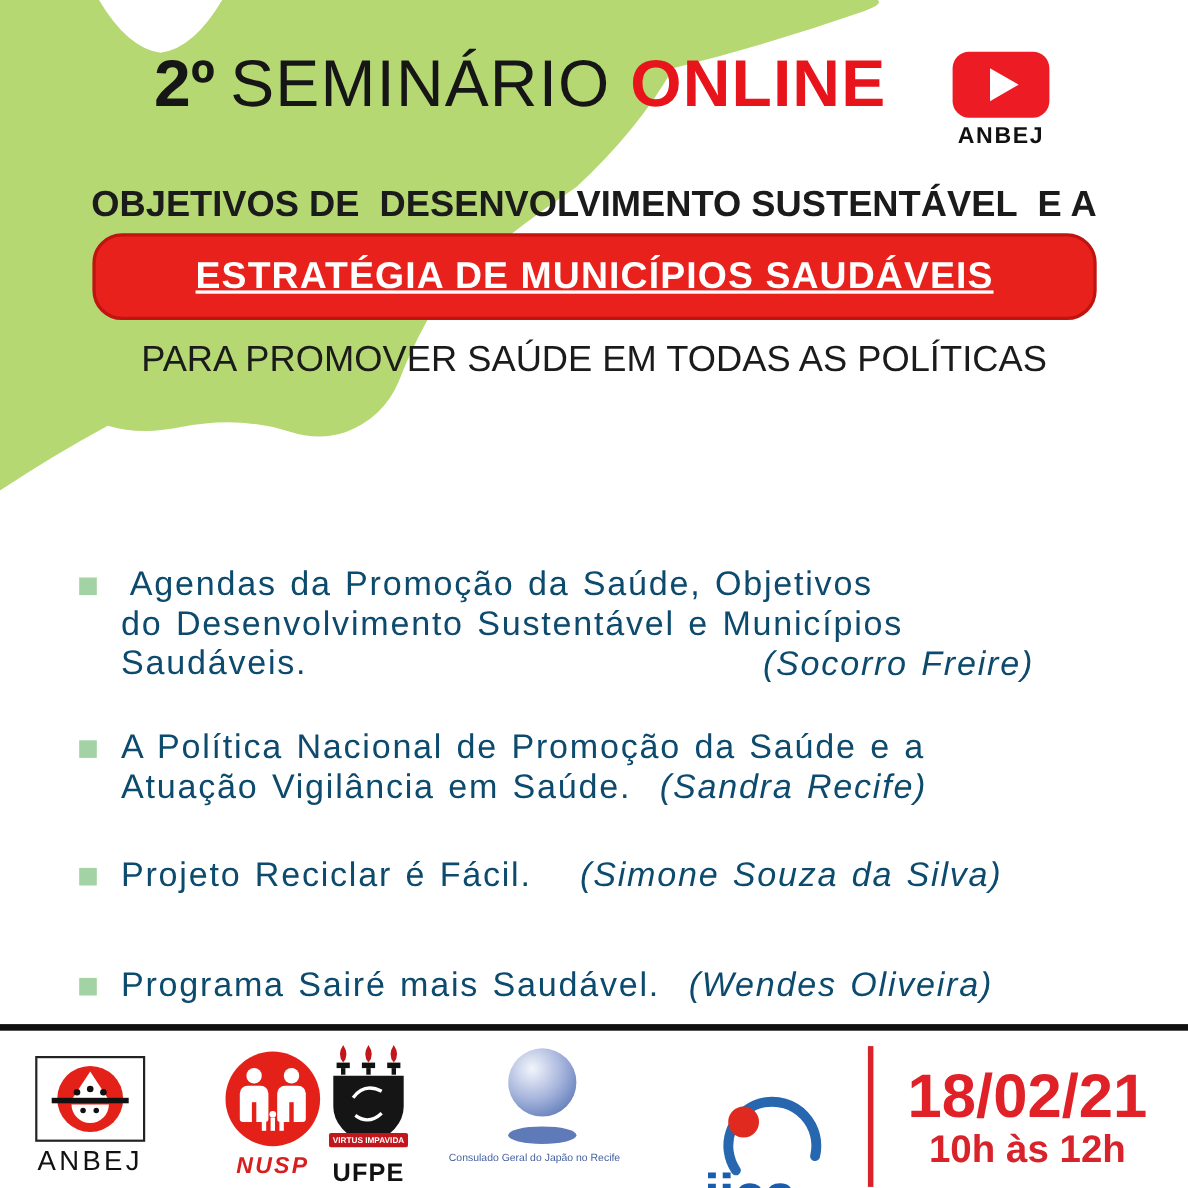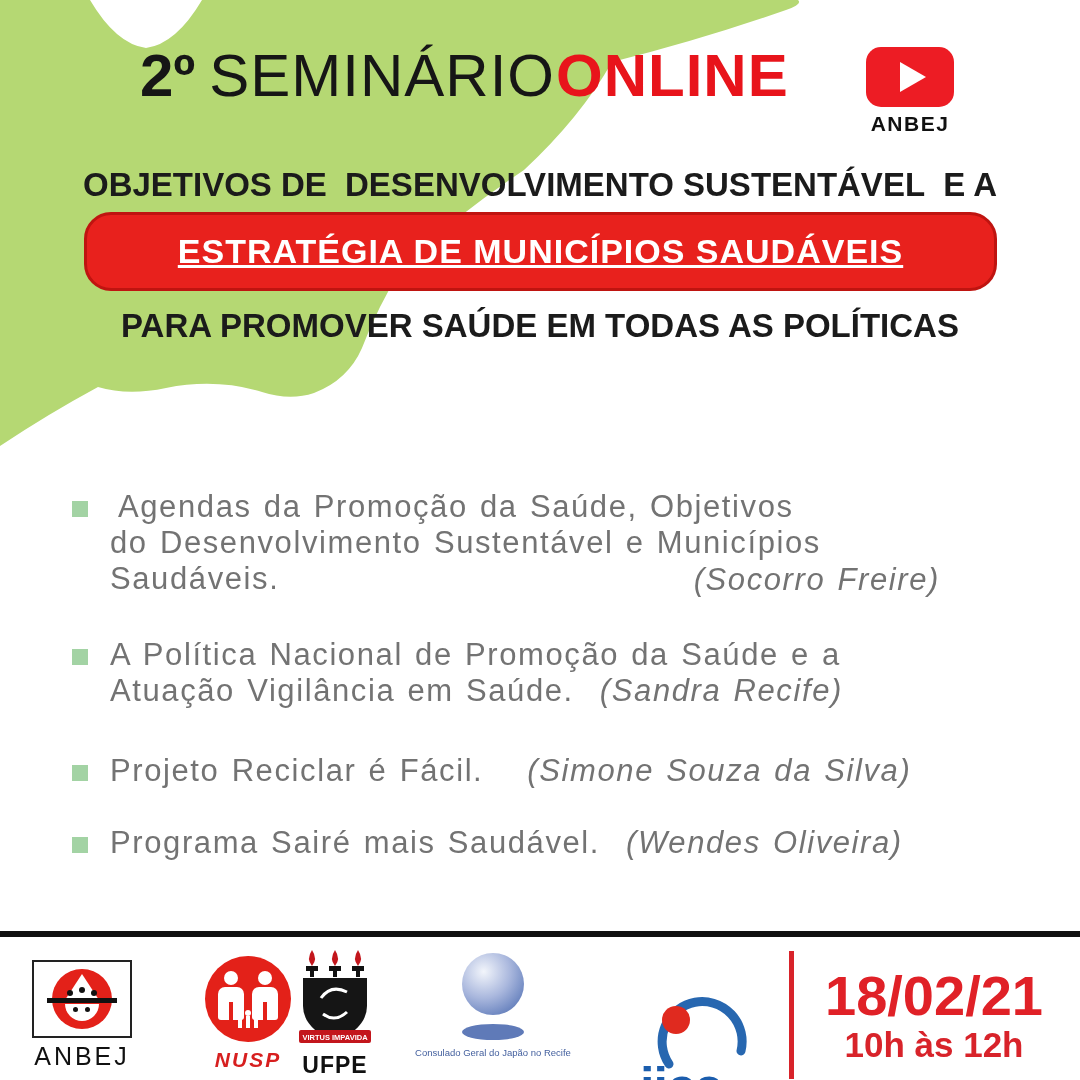--- a/index.html
+++ b/index.html
@@ -13,60 +13,60 @@
   
   .blob-svg { position:absolute; left:0; top:0; width:1080px; height:1080px; }
 
   
   .title-row {
     position:absolute; left:140px; top:44px; display:flex; align-items:center;
     font-size:60px; line-height:1.05; color:#161616; white-space:nowrap;
   }
   .t-prefix { font-weight:800; }
   .t-main   { font-weight:500; margin-left:14px; letter-spacing:1px; }
-  .t-online { font-weight:800; margin-left:1px; letter-spacing:1px; color:#e8141b; }
+  .t-online { font-weight:800; margin-left:18px; letter-spacing:1px; color:#e8141b; }
 
   .yt-badge { position:absolute; left:866px; top:47px; width:88px; height:60px;
     background:#ed1c24; border-radius:15px; display:flex; align-items:center; justify-content:center; }
   .yt-tri { width:0; height:0; margin-left:6px;
     border-top:15px solid transparent; border-bottom:15px solid transparent; border-left:26px solid #ffffff; }
   .yt-label { position:absolute; left:860px; top:112px; width:100px; text-align:center;
     font-size:21px; font-weight:700; letter-spacing:1.5px; color:#111; }
 
   
   .subtitle-top { position:absolute; left:0; top:166px; width:1080px; text-align:center;
     font-size:33px; color:#1b1b1b; white-space:nowrap; }
   .st-light { font-weight:600; }
   .st-heavy { font-weight:800; margin:0 9px; }
 
   .banner { position:absolute; left:84px; top:212px; width:913px; height:79px;
     background:#e8211d; border:3px solid #bf1410; border-radius:27px;
     display:flex; align-items:center; justify-content:center;
     color:#ffffff; font-size:34px; font-weight:800; letter-spacing:1px; white-space:nowrap;text-decoration:underline; }
 
   .subtitle-bottom { position:absolute; left:0; top:307px; width:1080px; text-align:center;
-    font-size:33px; font-weight:700; color:#1b1b1b; white-space:nowrap; }
+    font-size:33px; font-weight:400; color:#1b1b1b; white-space:nowrap; }
 
   
   .palestras { position:absolute; left:88px; top:414px; font-size:40px; font-weight:800; letter-spacing:1px; }
   .pal-main  { color:#4f9e6d; }
   .pal-colon { color:#3f3f3f; margin-left:2px; }
 
   .talk { position:absolute; left:110px; width:856px; font-size:31px; line-height:36px;
-    letter-spacing:1.6px; word-spacing:2px; color:#737373; }
+    letter-spacing:1.6px; word-spacing:2px; color:#0c4a6e;margin-top:24px; }
   .talk .bullet { position:absolute; left:-38px; top:12px; width:16px; height:16px; background:#a3d3a4; }
   .talk .speaker { font-style:italic; }
   .talk1 { top:489px; }
   .talk1 .line1 { padding-left:8px; }
   .talk1 .speaker { position:absolute; right:26px; bottom:-1px; }
   .talk2 { top:637px; }
   .talk2 .speaker { margin-left:26px; }
   .talk3 { top:753px; }
   .talk3 .speaker { margin-left:44px; }
-  .talk4 { top:825px; }
+  .talk4 { top:853px; }
   .talk4 .speaker { margin-left:26px; }
 
   
   .footer-line { position:absolute; left:0; top:931px; width:1080px; height:6px; background:#101010; }
 
   .anbej { position:absolute; left:30px; top:960px; width:104px; text-align:center; }
   .anbej-box { position:relative; width:100px; height:78px; margin:0 auto; border:2px solid #222; background:#fff; }
   .anbej-circle { position:absolute; left:18px; top:7px; width:60px; height:60px; background:#e32119; border-radius:50%; }
   .anbej-tri { position:absolute; left:50%; top:5px; transform:translateX(-50%); width:0; height:0;
     border-left:17px solid transparent; border-right:17px solid transparent; border-bottom:26px solid #fff; }
@@ -84,21 +84,21 @@
   .nusp-fig .body { margin-top:2px; width:26px; height:33px; background:#fff; border-radius:7px 7px 3px 3px; position:relative; }
   .nusp-fig .body::after { content:""; position:absolute; left:11px; top:15px; width:4px; height:18px; background:#e32119; }
   .nusp-fig.f1 { left:13px; } .nusp-fig.f2 { right:13px; }
   .nusp-kid { position:absolute; width:4px; height:12px; background:#fff; top:60px; }
   .nusp-kid::before { content:""; position:absolute; top:-6px; left:-1px; width:6px; height:6px; border-radius:50%; background:#fff; }
   .nusp-label { margin-top:6px; font-size:21px; font-weight:700; font-style:italic; letter-spacing:2px; color:#d71f1f; }
 
   .ufpe { position:absolute; left:299px; top:948px; width:72px; text-align:center; }
   .ufpe-label { margin-top:0px; font-size:23px; font-weight:800; color:#111; letter-spacing:1px; }
 
-  .consulate { position:absolute; left:438px; top:953px; width:110px; text-align:center; }
+  .consulate { position:absolute; left:438px; top:953px; width:110px; text-align:left; }
   .sphere { width:62px; height:62px; margin:0 auto; border-radius:50%;
     background:radial-gradient(circle at 35% 30%, #f2f5fb, #a9b7dd 45%, #7089c2 75%, #51689f); }
   .ring { width:62px; height:16px; margin:9px auto 0; border:8px solid #5f7ab8; border-radius:50%; }
   .consulate-label { position:relative; left:-30px; width:170px; margin-top:7px;
     font-size:9.5px; color:#45619f; white-space:nowrap; }
 
   .jica { position:absolute; left:628px; top:996px; }
 
   .divider-red { position:absolute; left:789px; top:951px; width:5px; height:128px; background:#d8232a; }
   .event-date { position:absolute; left:798px; top:963px; width:272px; text-align:center;

